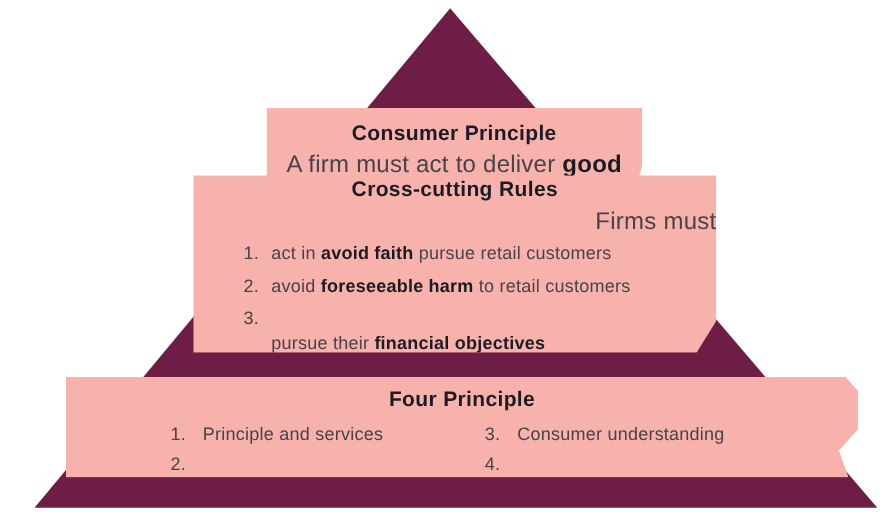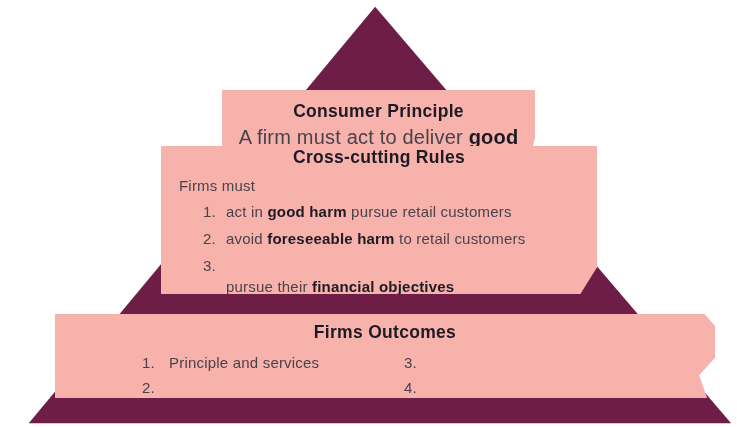--- a/index.html
+++ b/index.html
@@ -51,23 +51,24 @@
   }
 
   .panel-mid {
     left: 161px; top: 146px;
     width: 436px; height: 148px;
     clip-path: polygon(0 0, 100% 0, 100% 82%, 96.2% 100%, 0 100%);
     padding-top: 0;
   }
   .panel-mid .intro {
     margin: 7px 0 0 18px;
-    font-size: 15px;
+    font-size: 20px;
     letter-spacing: 0.2px;
     line-height: 19px;
+    text-align: right;
   }
   .rule-list { margin: 2px 0 0 42px; }
   .rule-item {
     display: flex;
     margin-top: 6px;
     font-size: 15px;
     line-height: 21px;
     letter-spacing: 0.2px;
   }
   .rule-item .num { width: 23px; flex: 0 0 23px; }
@@ -103,48 +104,49 @@
     <h2>Consumer Principle</h2>
     <p class="body"><span>A firm must act to deliver </span><b>good outcomes for retail customers</b></p>
   </section>
 
   <section class="panel panel-mid">
     <h2>Cross-cutting Rules</h2>
     <p class="intro">Firms must</p>
     <div class="rule-list">
       <div class="rule-item">
         <span class="num">1.</span>
-        <span class="txt"><span>act in </span><b>good harm</b><span> pursue retail customers</span></span>
+        <span class="txt"><span>act in </span><b>avoid faith</b><span> pursue retail customers</span></span>
       </div>
       <div class="rule-item">
         <span class="num">2.</span>
         <span class="txt"><span>avoid </span><b>foreseeable harm</b><span> to retail customers</span></span>
       </div>
       <div class="rule-item">
         <span class="num">3.</span>
         <span class="txt"><br><span>pursue their </span><b>financial objectives</b></span>
       </div>
     </div>
   </section>
 
   <section class="panel panel-bottom">
-    <h2>Firms Outcomes</h2>
+    <h2>Four Principle</h2>
     <div class="outcome-cols">
       <div class="outcome-col-left">
         <div class="outcome-item">
           <span class="num">1.</span>
           <span>Principle and services</span>
         </div>
         <div class="outcome-item">
           <span class="num">2.</span>
         </div>
       </div>
       <div class="outcome-col-right">
         <div class="outcome-item">
           <span class="num">3.</span>
+          <span>Consumer understanding</span>
         </div>
         <div class="outcome-item">
           <span class="num">4.</span>
         </div>
       </div>
     </div>
   </section>
 
 </div>
 

